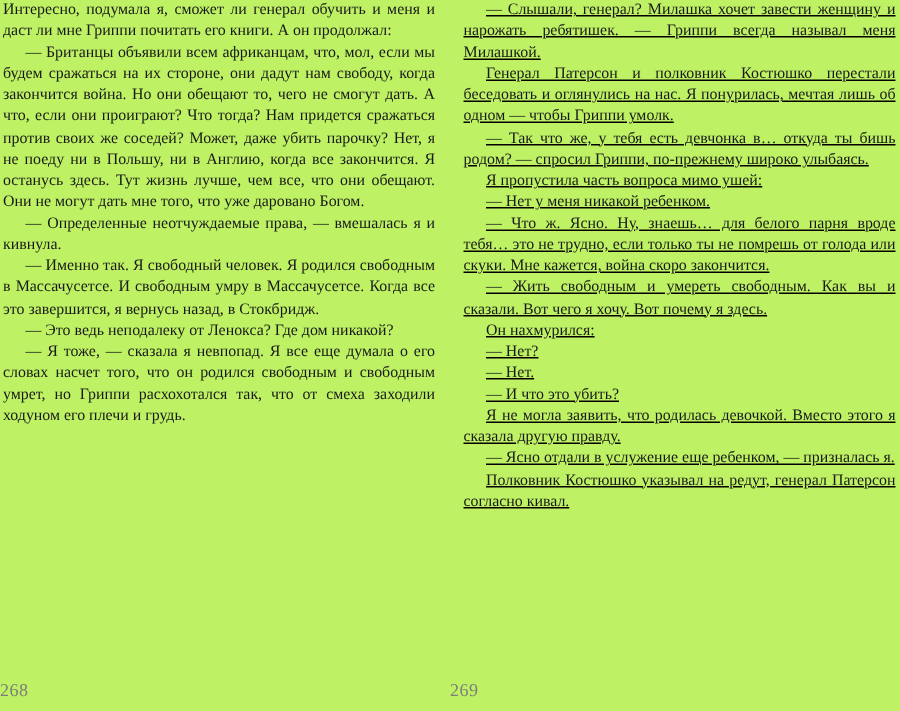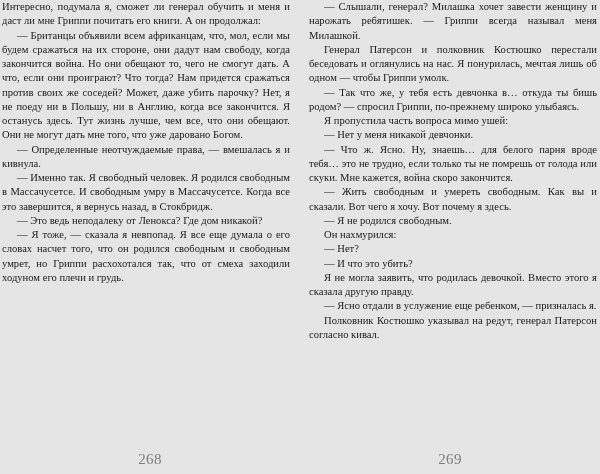--- a/index.html
+++ b/index.html
@@ -4,21 +4,21 @@
 <style>
   html, body {
     margin: 0;
     padding: 0;
     background: #ffffff;
   }
   #page {
     position: relative;
     width: 600px;
     height: 474px;
-    background: #e5e5e5;
+    background: #bef264;
     overflow: hidden;
     font-family: "Liberation Serif", "DejaVu Serif", serif;
   }
   .spread {
     position: absolute;
     top: 0; left: 0;
     width: 600px;
     height: 474px;
     display: flex;
     flex-direction: row;
@@ -28,20 +28,21 @@
     height: 474px;
     box-sizing: border-box;
   }
   .page-left {
     width: 300px;
     padding: 0px 10px 0px 2px;
   }
   .page-right {
     width: 300px;
     padding: 0px 3px 0px 9px;
+    text-decoration: underline;
   }
   .textblock {
     position: relative;
     top: 0px;
     font-size: 10.6px;
     line-height: 14.25px;
     text-align: justify;
     text-justify: inter-word;
     color: #191919;
     hyphens: manual;
@@ -53,22 +54,21 @@
     text-indent: 15px;
   }
   .textblock p.noindent {
     text-indent: 0;
   }
   .folio {
     position: absolute;
     bottom: 6px;
     left: 0;
     width: 100%;
-    text-align: center;
-    font-size: 15px;
+    font-size: 12px;
     color: #7d7d7d;
     letter-spacing: 0.3px;
   }
   .page-left .folio { padding-right: 8px; }
   .page-right .folio { padding-right: 6px; }
 </style>
 </head>
 <body>
 
 <div id="page">
@@ -85,26 +85,26 @@
       </div>
       <div class="folio">268</div>
     </div>
 
     <div class="page-col page-right">
       <div class="textblock">
         <p>— Слышали, генерал? Милашка хочет завести женщину и нарожать ребятишек. — Гриппи всегда называл меня Милашкой.</p>
         <p>Генерал Патерсон и полковник Костюшко перестали беседовать и оглянулись на нас. Я понурилась, мечтая лишь об одном — чтобы Гриппи умолк.</p>
         <p>— Так что же, у тебя есть девчонка в… откуда ты бишь родом? — спросил Гриппи, по-прежнему широко улыбаясь.</p>
         <p>Я пропустила часть вопроса мимо ушей:</p>
-        <p>— Нет у меня никакой девчонки.</p>
+        <p>— Нет у меня никакой ребенком.</p>
         <p>— Что ж. Ясно. Ну, знаешь… для белого парня вроде тебя… это не трудно, если только ты не помрешь от голода или скуки. Мне кажется, война скоро закончится.</p>
         <p>— Жить свободным и умереть свободным. Как вы и сказали. Вот чего я хочу. Вот почему я здесь.</p>
-        <p>— Я не родился свободным.</p>
         <p>Он нахмурился:</p>
         <p>— Нет?</p>
+        <p>— Нет.</p>
         <p>— И что это убить?</p>
         <p>Я не могла заявить, что родилась девочкой. Вместо этого я сказала другую правду.</p>
         <p>— Ясно отдали в услужение еще ребенком, — призналась я.</p>
         <p>Полковник Костюшко указывал на редут, генерал Патерсон согласно кивал.</p>
       </div>
       <div class="folio">269</div>
     </div>
 
   </div>
 </div>

